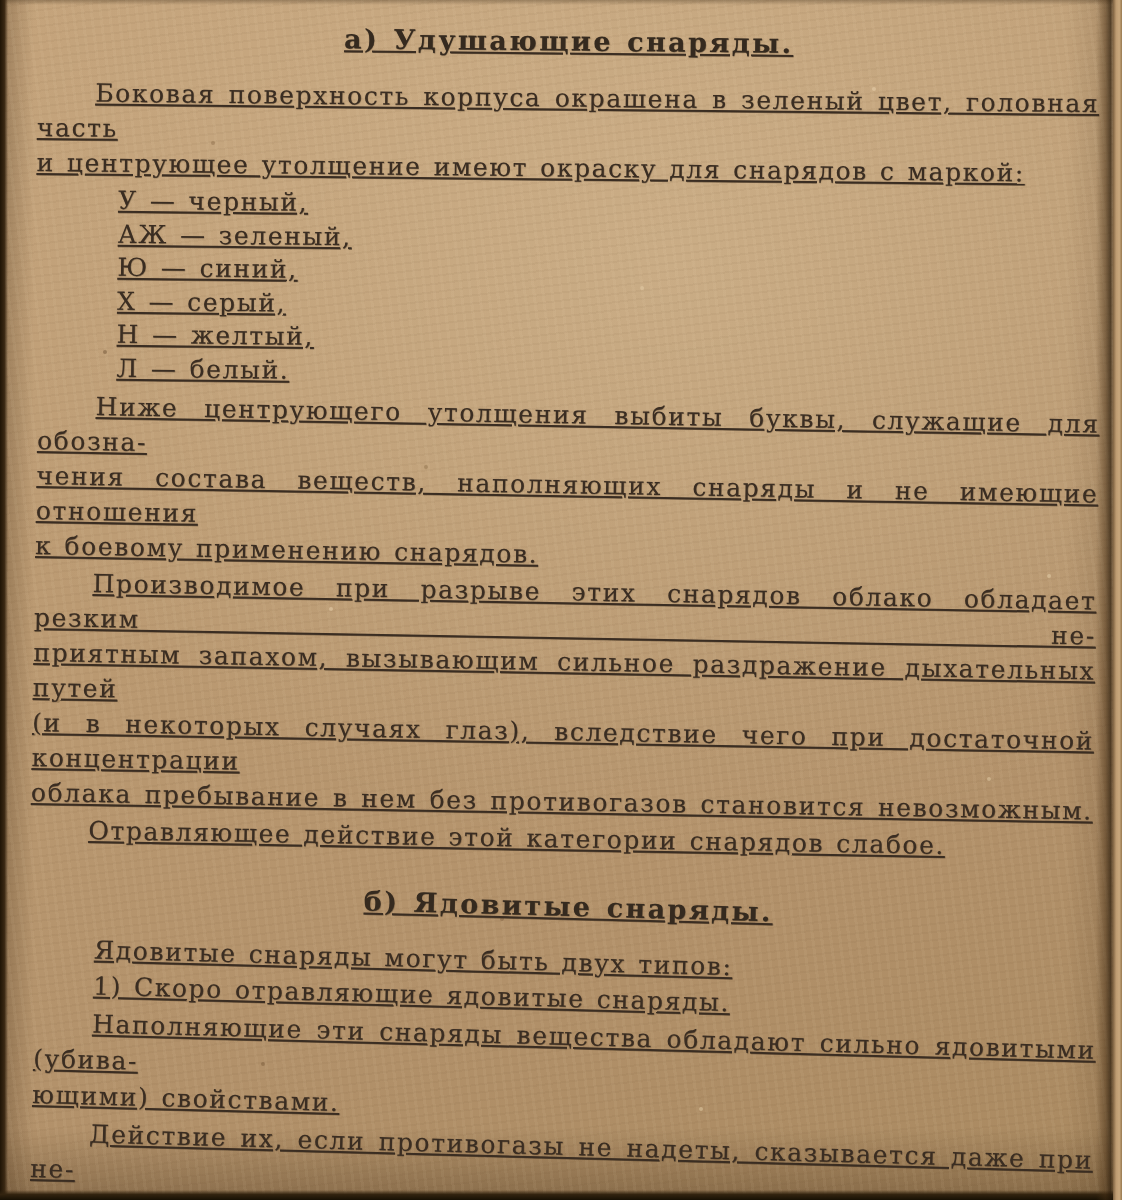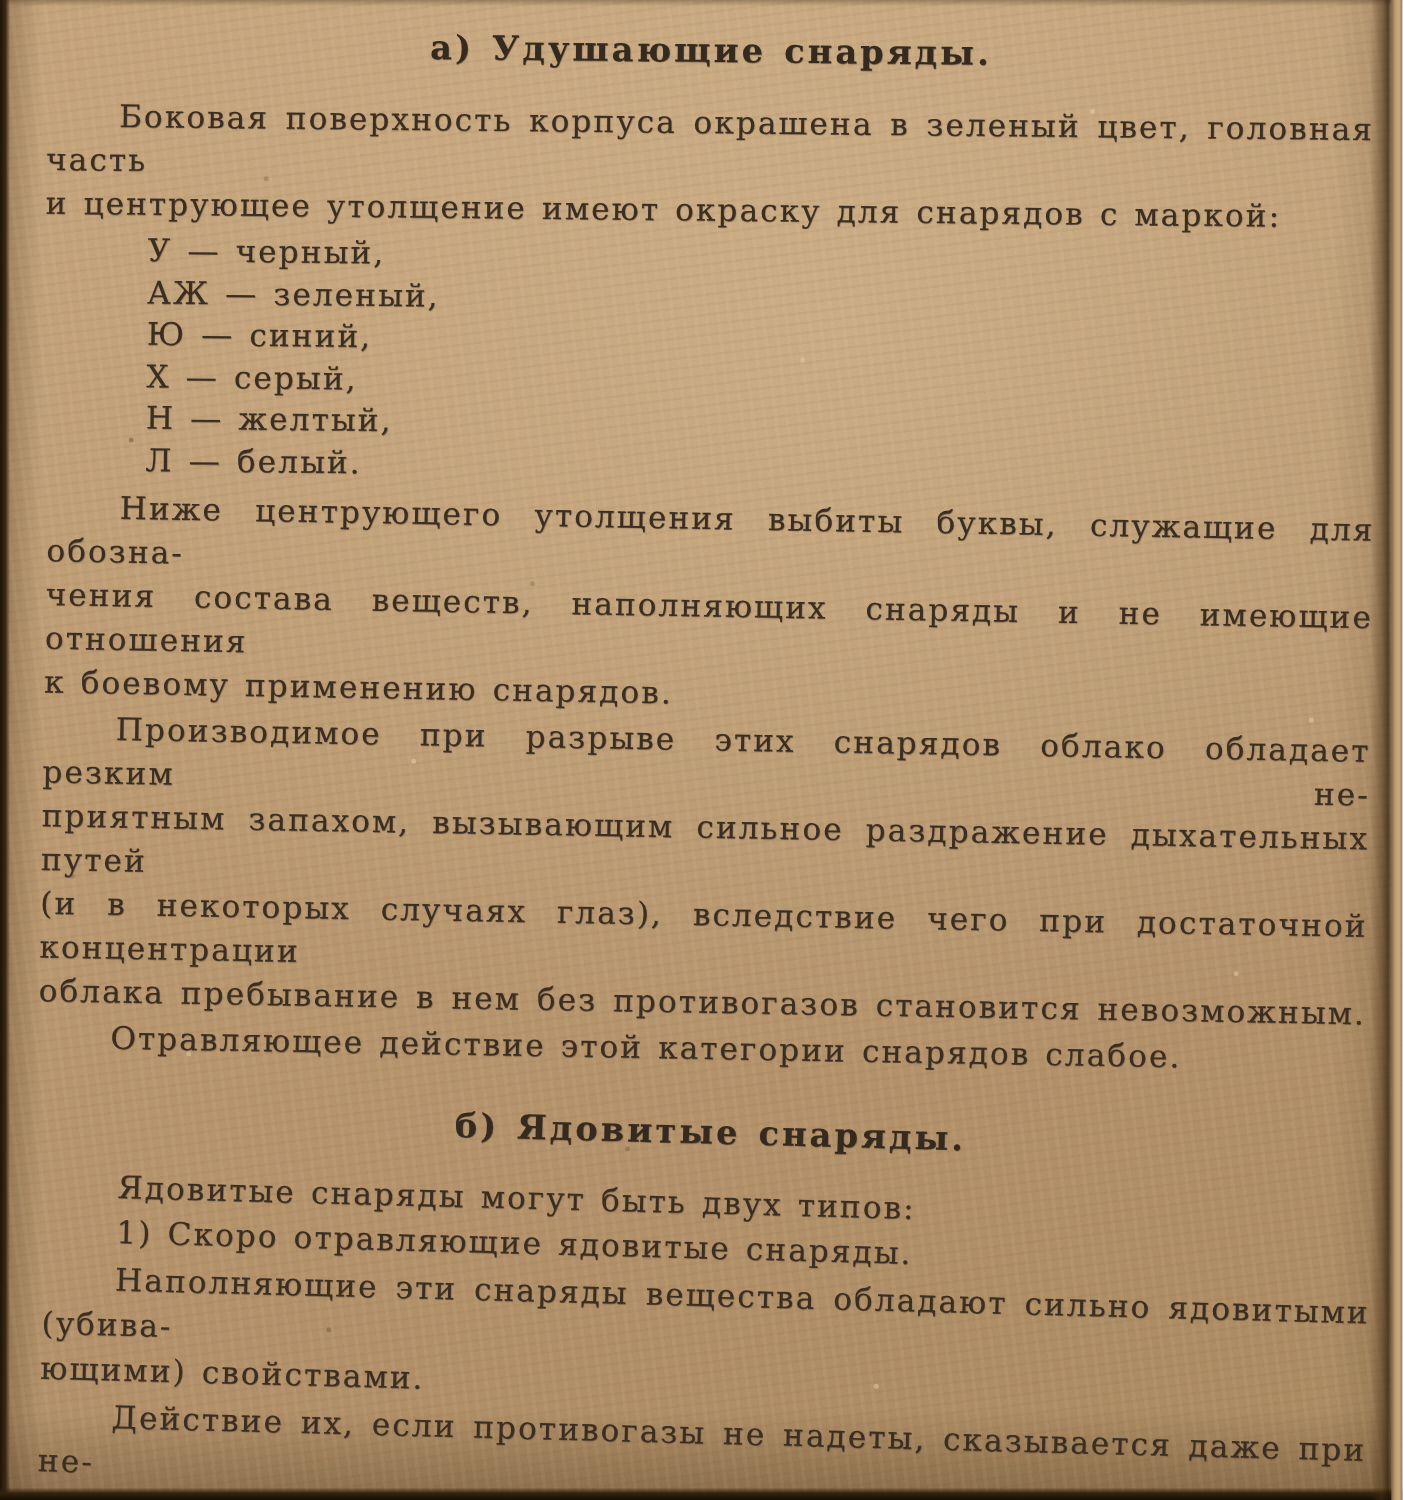--- a/index.html
+++ b/index.html
@@ -55,20 +55,21 @@
       262px 1063px 0 1px rgba(108,78,46,0.40),
       700px 1108px 0 1px rgba(235,214,178,0.45),
       425px 466px 0 1px rgba(112,82,48,0.30),
       1048px 575px 0 1px rgba(235,214,178,0.45),
       57px 700px 0 1px rgba(110,80,48,0.32);
   }
   .content {
     position: absolute; inset: 0;
     padding: 14px 22px 0 38px;
     color: #3a2d22;
+    text-decoration: underline;
   }
   .group { transform-origin: 0 0; }
   .g1 { transform: rotate(0.6deg); }
   .g2 { transform: rotate(1.0deg); }
   .g3 { transform: rotate(1.5deg); }
   .ln {
     line-height: 35px;
     font-size: 25px;
     letter-spacing: 1.6px;
     word-spacing: 2.5px;

